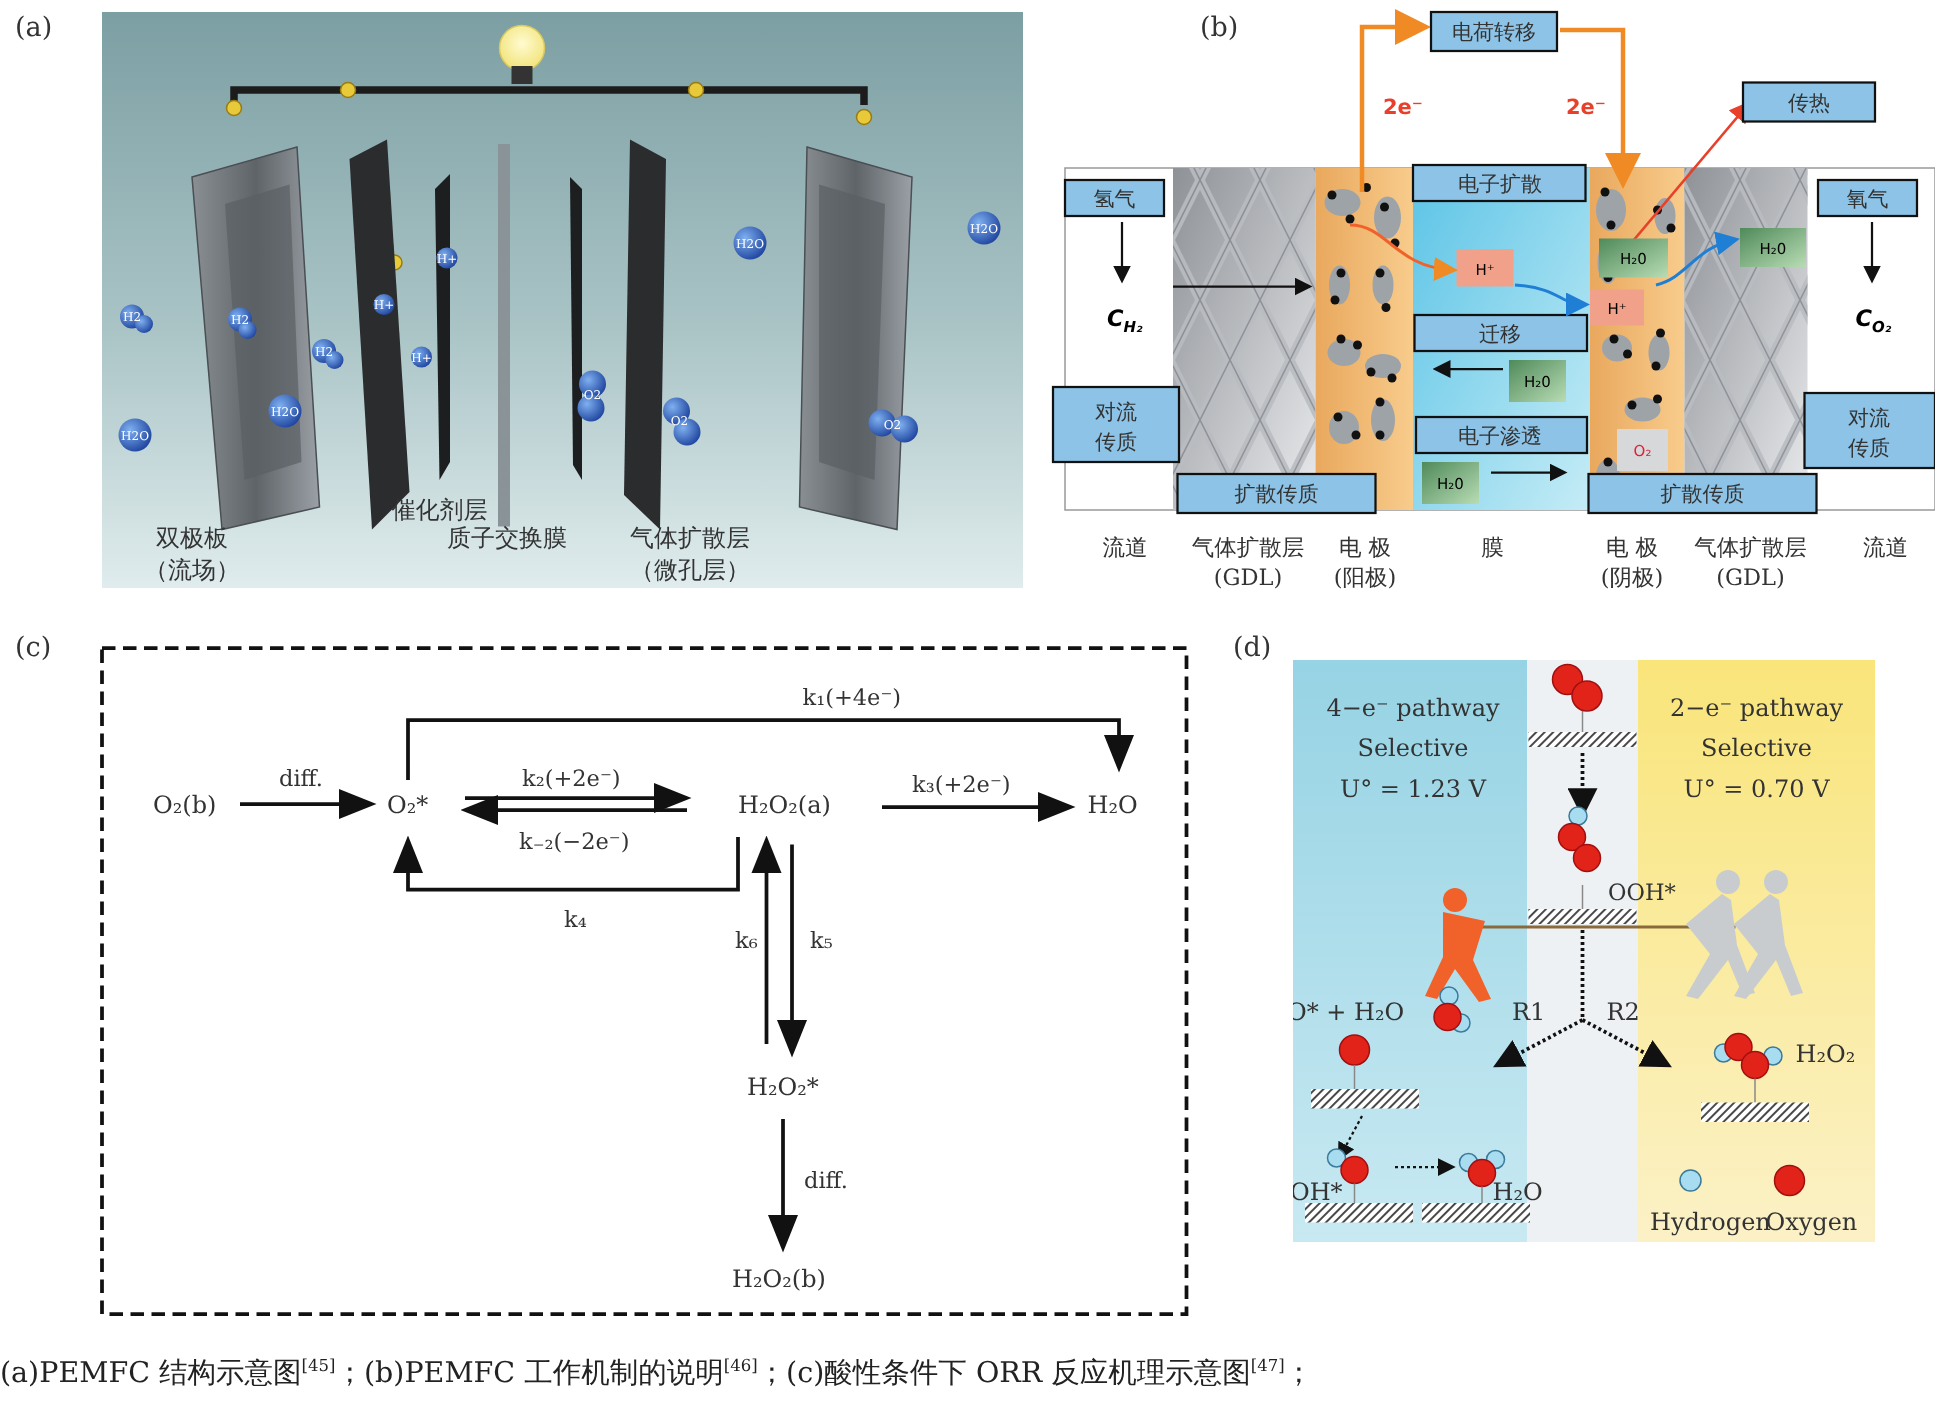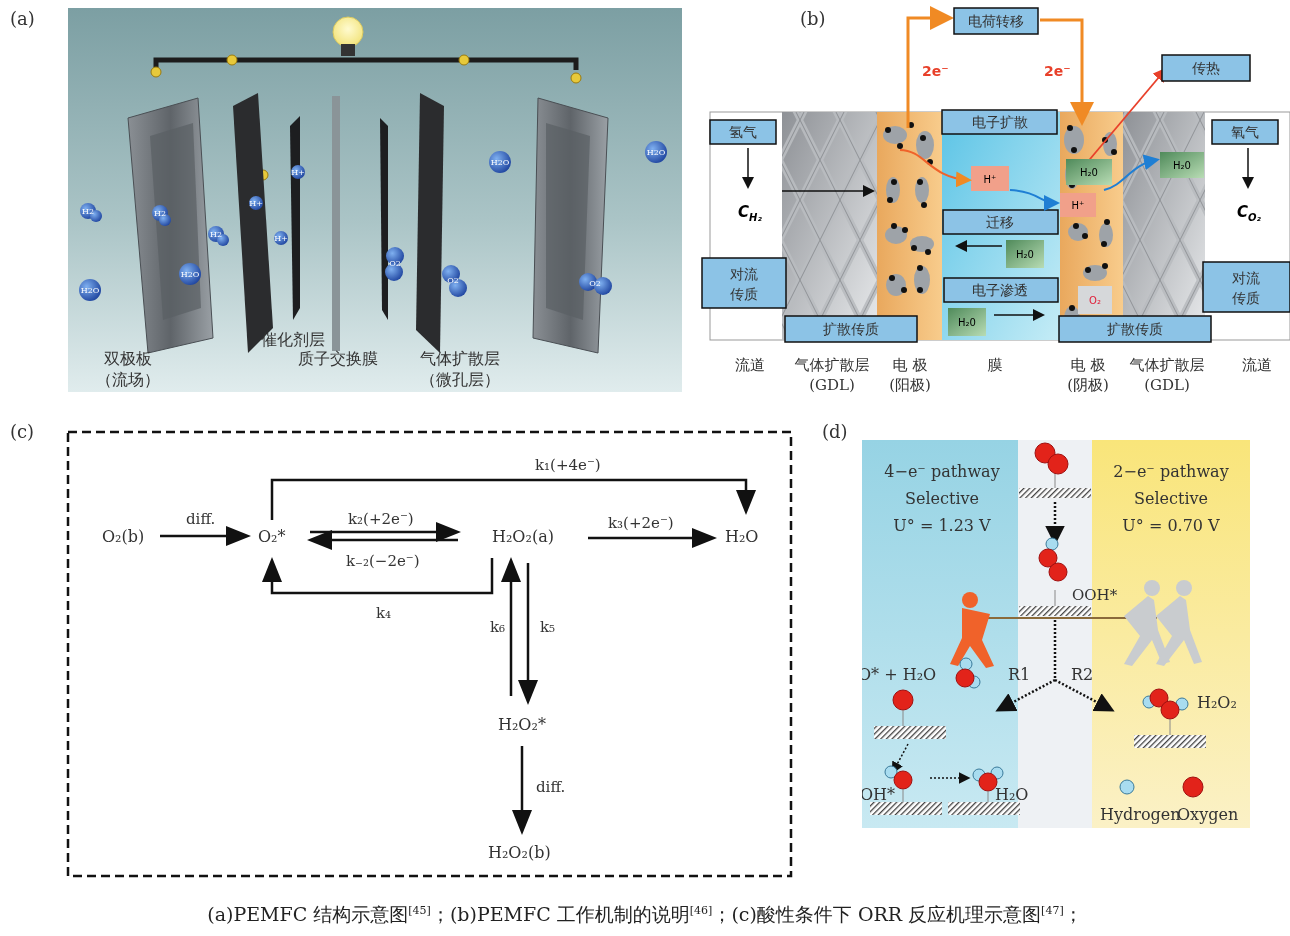--- a/index.html
+++ b/index.html
@@ -1,21 +1,21 @@
 <!DOCTYPE html>
 <html><head>
 <meta charset="utf-8">
 <style>
   html,body{margin:0;padding:0;background:#fff;}
   body{width:1290px;height:936px;position:relative;overflow:hidden;font-family:"DejaVu Serif","Liberation Serif",serif;color:#222;}
   .abs{position:absolute;}
   .plabel{font-size:18px;color:#333;}
   svg text{font-family:"DejaVu Serif","Liberation Serif",serif;}
   .sans{font-family:"DejaVu Sans","Liberation Sans",sans-serif;}
-  .caption{position:absolute;left:0;width:1290px;top:902px;text-align:center;font-size:19px;color:#222;white-space:nowrap;}
+  .caption{position:absolute;left:0;width:1290px;top:902px;font-size:19px;color:#222;white-space:nowrap;}
   .caption sup{font-size:11px;}
 </style>
 </head>
 <body>
 
 <div class="abs plabel" style="left:10px;top:8px;">(a)</div>
 <svg class="abs" style="left:68px;top:8px;" width="614" height="384">
   <defs>
     <linearGradient id="abg" x1="0" y1="0" x2="0" y2="1">
       <stop offset="0" stop-color="#7c9fa3"></stop>

